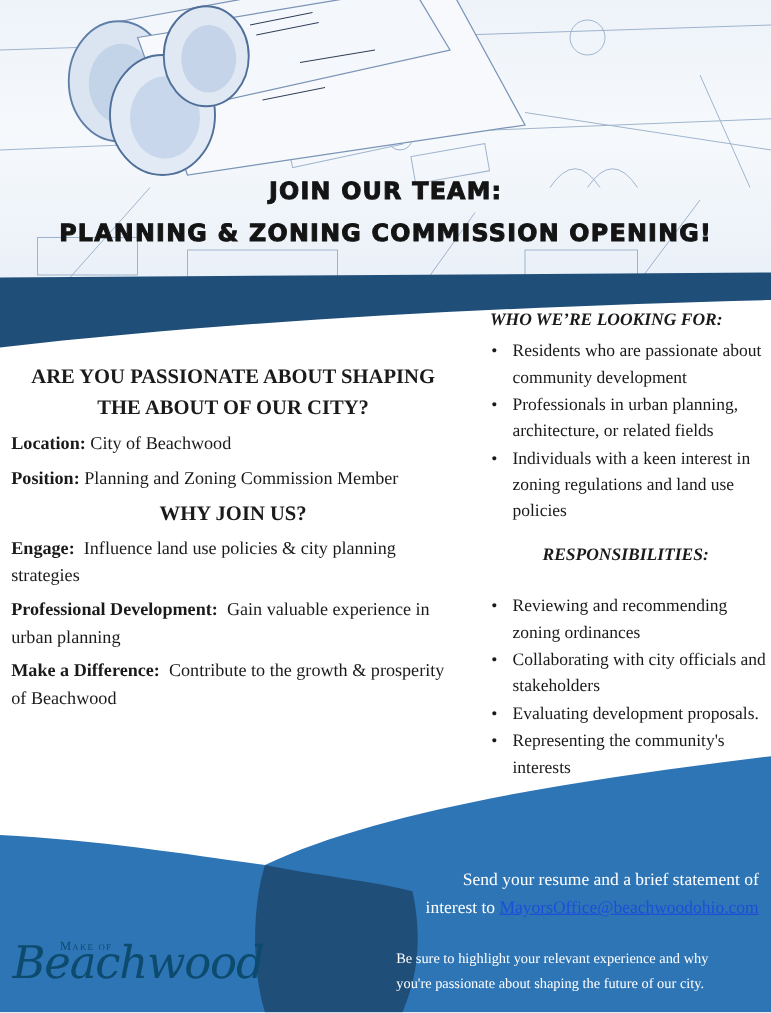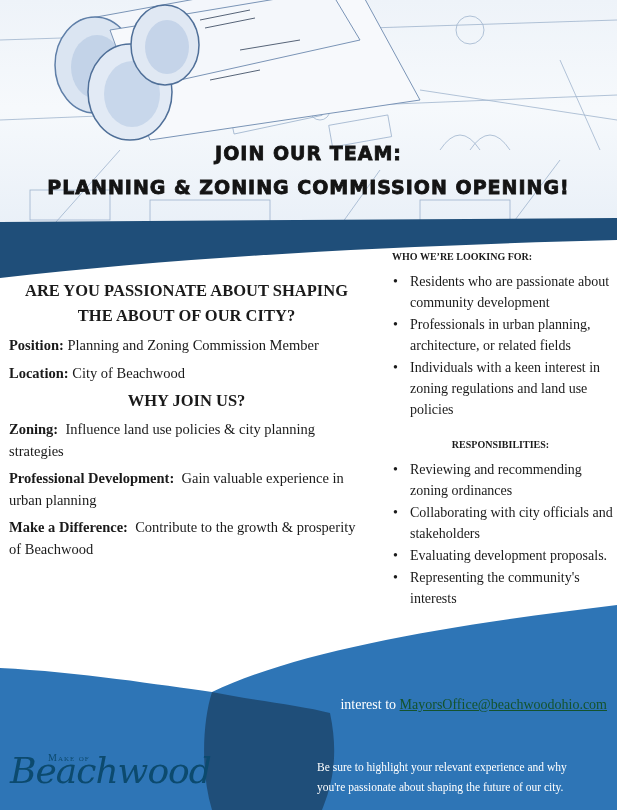--- a/index.html
+++ b/index.html
@@ -3,34 +3,34 @@
 <meta charset="utf-8">
 <style>
   html, body { margin: 0; padding: 0; }
   body { width: 617px; height: 810px; position: relative; overflow: hidden; background: #ffffff; font-family: "Liberation Serif", serif; color: #1a1a1a; }
   .hero { position: absolute; left: 0; top: 0; width: 617px; height: 240px; background: linear-gradient(180deg, #eef3f9 0%, #f6f9fc 45%, #e8eff7 100%); overflow: hidden; }
   .hero svg.blueprint { position: absolute; left: 0; top: 0; }
   .headline { position: absolute; left: 0; width: 617px; text-align: center; font-family: "DejaVu Sans", sans-serif; font-weight: 900; color: #141414; letter-spacing: 1px; -webkit-text-stroke: 0.8px #141414; }
   .headline.l1 { top: 142px; font-size: 19px; }
   .headline.l2 { top: 176px; font-size: 19px; }
   .shapes { position: absolute; left: 0; top: 0; }
-  .left-col { position: absolute; left: 9px; top: 278px; width: 355px; font-size: 14.5px; line-height: 22px; }
+  .left-col { position: absolute; left: 9px; top: 288px; width: 355px; font-size: 14.5px; line-height: 22px; }
   .left-col .q { text-align: center; font-weight: bold; font-size: 16.5px; line-height: 25px; margin: 0 0 6px 0; }
   .left-col p { margin: 0 0 6px 0; }
   .left-col .why { text-align: center; font-weight: bold; font-size: 16.5px; margin: 2px 0 6px 0; }
   .left-col .item { margin-bottom: 5px; }
   b { font-weight: bold; }
   .right-col { position: absolute; left: 388px; top: 246px; width: 225px; font-size: 14px; line-height: 21px; }
-  .right-col h3 { margin: 0 0 4px 4px; font-size: 10px; font-weight: bold; }
-  .right-col h3.resp { text-align: center; margin: 14px 0 4px 0; }
+  .right-col h3 { margin: 0 0 4px 4px; font-size: 14px; font-weight: bold; font-style: italic; }
+  .right-col h3.resp { text-align: center; margin: 14px 0 20px 0; }
   .right-col ul { margin: 0; padding: 0; list-style: none; }
   .right-col li { position: relative; padding-left: 22px; margin-bottom: 1px; }
   .right-col li .dot { position: absolute; left: 5px; top: 0; }
   .contact { position: absolute; right: 10px; top: 694px; width: 280px; text-align: right; color: #ffffff; font-size: 14px; line-height: 22px; }
-  .contact a { color: #14532d; text-decoration: underline; }
+  .contact a { color: #1d4ed8; text-decoration: underline; }
   .note { position: absolute; right: 10px; top: 757px; width: 290px; text-align: left; color: #ffffff; font-size: 11.5px; line-height: 20px; }
   .logo { position: absolute; left: 10px; top: 748px; width: 190px; height: 55px; color: #0c4a6e; }
   .logo .big { position: absolute; left: 0; top: 2px; font-family: "DejaVu Serif", serif; font-style: italic; font-size: 36px; letter-spacing: -1px; }
   .logo .small { position: absolute; left: 38px; top: 4px; font-family: "Liberation Serif", serif; font-size: 10px; letter-spacing: 1px; font-variant: small-caps; }
 </style>
 </head>
 <body>
 
 <div class="hero">
   <svg class="blueprint" width="617" height="240" viewBox="0 0 617 240">
@@ -82,24 +82,24 @@
   <path d="M0 668 C 80 672, 160 685, 212 692 C 300 650, 450 625, 617 605 L617 810 L0 810 Z" fill="#2e75b6"></path>
 
   <path d="M212 692 C 250 700, 300 705, 330 713 C 340 760, 330 790, 322 810 L212 810 C 200 770, 203 720, 212 692 Z" fill="#1f4e79"></path>
 </svg>
 
 <div class="left-col">
   <div class="q">
     <div>ARE YOU PASSIONATE ABOUT SHAPING</div>
     <div>THE ABOUT OF OUR CITY?</div>
   </div>
+  <p><b>Location:</b> <span>City of Beachwood</span></p>
   <p><b>Position:</b> <span>Planning and Zoning Commission Member</span></p>
-  <p><b>Location:</b> <span>City of Beachwood</span></p>
   <div class="why">WHY JOIN US?</div>
-  <p class="item"><b>Zoning:</b>&nbsp; <span>Influence land use policies &amp; city planning strategies</span></p>
+  <p class="item"><b>Engage:</b>&nbsp; <span>Influence land use policies &amp; city planning strategies</span></p>
   <p class="item"><b>Professional Development:</b>&nbsp; <span>Gain valuable experience in urban planning</span></p>
   <p class="item"><b>Make a Difference:</b>&nbsp; <span>Contribute to the growth &amp; prosperity of Beachwood</span></p>
 </div>
 
 <div class="right-col">
   <h3>WHO WE’RE LOOKING FOR:</h3>
   <ul>
     <li><span class="dot">•</span><span>Residents who are passionate about community development</span></li>
     <li><span class="dot">•</span><span>Professionals in urban planning, architecture, or related fields</span></li>
     <li><span class="dot">•</span><span>Individuals with a keen interest in zoning regulations and land use policies</span></li>
@@ -107,20 +107,21 @@
   <h3 class="resp">RESPONSIBILITIES:</h3>
   <ul>
     <li><span class="dot">•</span><span>Reviewing and recommending zoning ordinances</span></li>
     <li><span class="dot">•</span><span>Collaborating with city officials and stakeholders</span></li>
     <li><span class="dot">•</span><span>Evaluating development proposals.</span></li>
     <li><span class="dot">•</span><span>Representing the community's interests</span></li>
   </ul>
 </div>
 
 <div class="contact">
+  <div>Send your resume and a brief statement of</div>
   <div><span>interest to </span><a>MayorsOffice@beachwoodohio.com</a></div>
 </div>
 <div class="note">
   <div>Be sure to highlight your relevant experience and why</div>
   <div>you're passionate about shaping the future of our city.</div>
 </div>
 
 <div class="logo">
   <span class="big">Beachwood</span>
   <span class="small">Make of</span>

